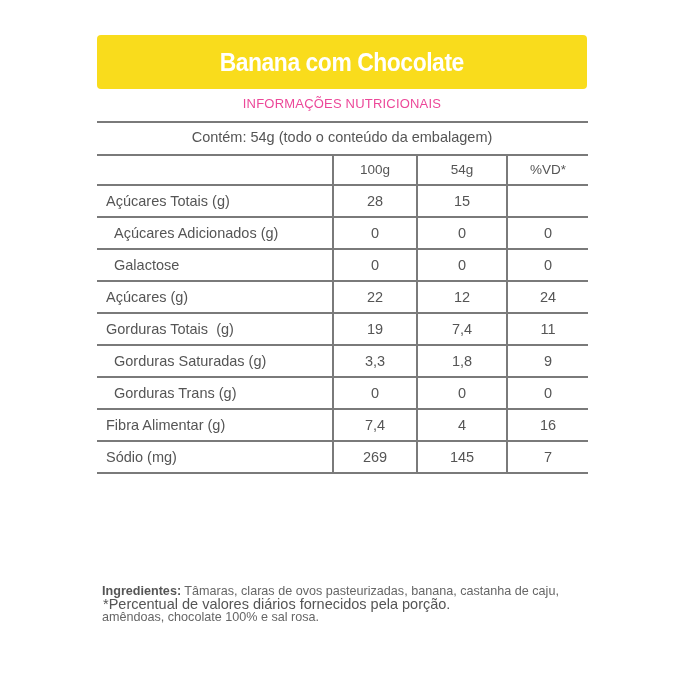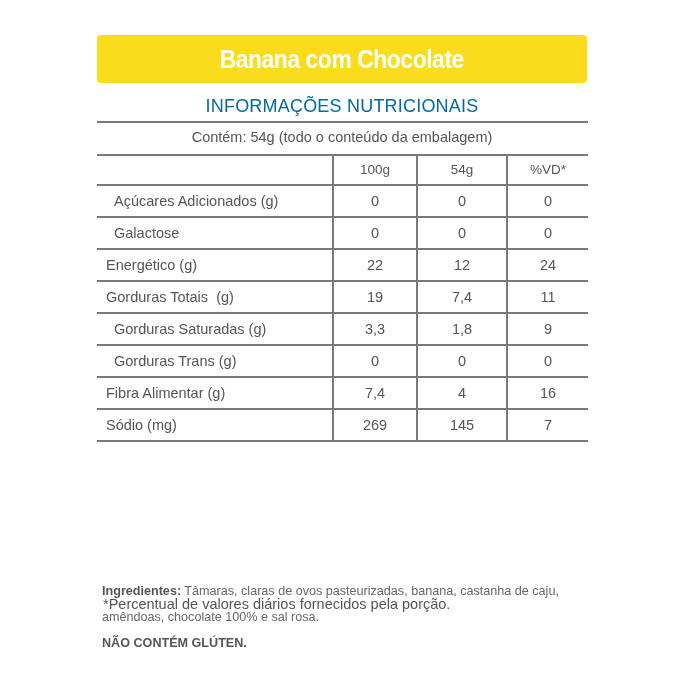--- a/index.html
+++ b/index.html
@@ -1,24 +1,24 @@
 <!DOCTYPE html>
 <html><head>
   <meta charset="utf-8">
   <style>
     html, body { margin: 0; padding: 0; background: #ffffff; }
     body { width: 700px; height: 700px; position: relative; overflow: hidden;
            font-family: "Liberation Sans", "DejaVu Sans", sans-serif; color: #555555; }
-    .banner { position: absolute; left: 97px; top: 35px; width: 490px; height: 48px;
+    .banner { position: absolute; left: 97px; top: 35px; width: 490px; height: 54px;
               background: #f9dc1c; border-radius: 4px; display: flex; align-items: center;
               justify-content: center; }
     .banner-title { color: #ffffff; font-weight: bold; font-size: 26px; letter-spacing: -0.5px;
                     transform: scaleX(0.88); }
     .info-title { position: absolute; left: 97px; top: 96px; width: 490px; text-align: center;
-                  font-size: 18px; color: #0369a1; letter-spacing: 0.2px; }
+                  font-size: 13px; color: #ec4899; letter-spacing: 0.2px; }
     .hline { position: absolute; left: 97px; width: 491px; height: 2px; background: #7a7a7a; }
     .portion { position: absolute; left: 97px; top: 129px; width: 490px; text-align: center;
                font-size: 14.5px; color: #555; }
     table.nut { position: absolute; left: 97px; top: 154px; width: 491px; border-collapse: collapse;
                 font-size: 14.5px; color: #555; }
     table.nut td { height: 30px; border-bottom: 2px solid #7a7a7a; padding: 0; }
     table.nut td.c { text-align: center; border-left: 2px solid #7a7a7a; }
     table.nut td.lbl { padding-left: 9px; }
     table.nut tr.sub td.lbl { padding-left: 17px; }
     table.nut tr.head td.c { font-size: 13.5px; }
@@ -43,34 +43,40 @@
 <div class="hline" style="top:154px"></div>
 
 <table class="nut">
   <tbody>
       <tr class="head">
     <td class="col-label"></td>
     <td class="c col-a">100g</td>
     <td class="c col-b">54g</td>
     <td class="c">%VD*</td>
   </tr>
+  <tr>
+    <td class="lbl">Açúcares Totais (g)</td>
+    <td class="c">28</td>
+    <td class="c">15</td>
+    <td class="c"></td>
+  </tr>
   <tr class="sub">
     <td class="lbl">Açúcares Adicionados (g)</td>
     <td class="c">0</td>
     <td class="c">0</td>
     <td class="c">0</td>
   </tr>
   <tr class="sub">
     <td class="lbl">Galactose</td>
     <td class="c">0</td>
     <td class="c">0</td>
     <td class="c">0</td>
   </tr>
   <tr>
-    <td class="lbl">Energético (g)</td>
+    <td class="lbl">Açúcares (g)</td>
     <td class="c">22</td>
     <td class="c">12</td>
     <td class="c">24</td>
   </tr>
   <tr>
     <td class="lbl" style="white-space:pre">Gorduras Totais  (g)</td>
     <td class="c">19</td>
     <td class="c">7,4</td>
     <td class="c">11</td>
   </tr>
@@ -98,14 +104,13 @@
     <td class="c">145</td>
     <td class="c">7</td>
   </tr>
 </tbody>
   </table>
 
 <div class="footnote">*Percentual de valores diários fornecidos pela porção.</div>
 
 <div class="extra">
   <div><b>Ingredientes:</b><span> Tâmaras, claras de ovos pasteurizadas, banana, castanha de caju, amêndoas, chocolate 100% e sal rosa.</span></div>
-  <div><b>NÃO CONTÉM GLÚTEN.</b></div>
 </div>
 
 </body></html>

